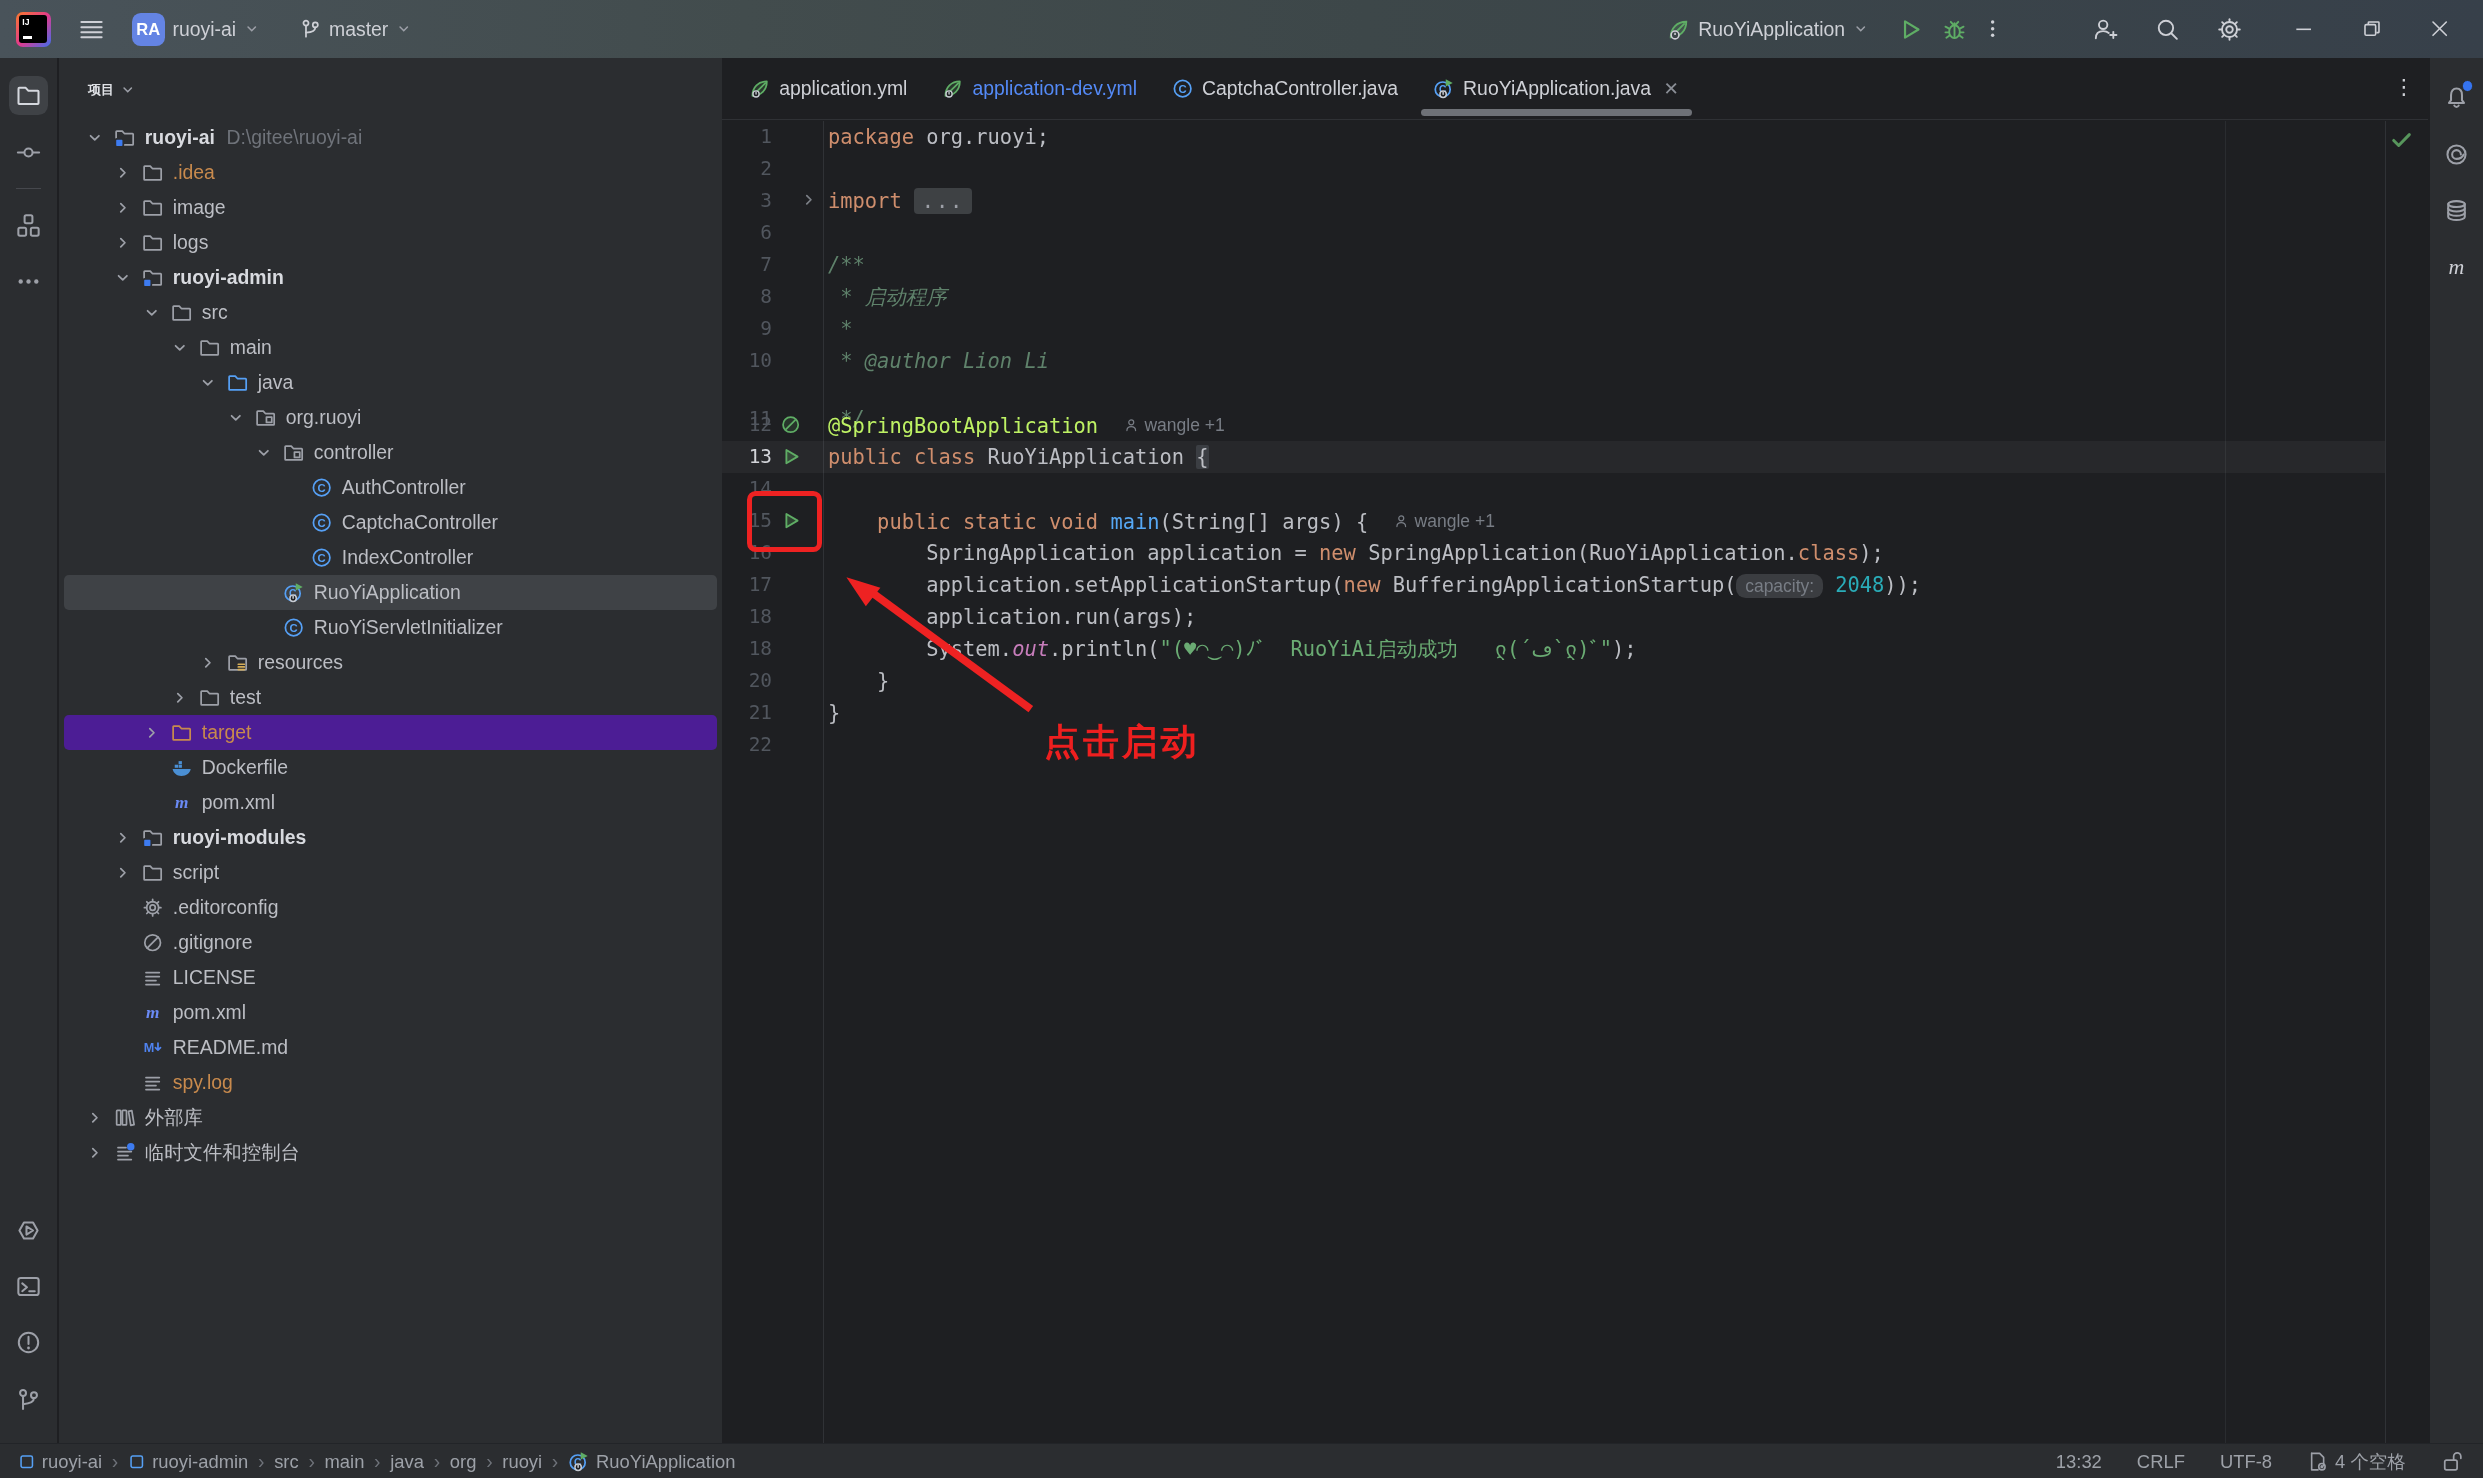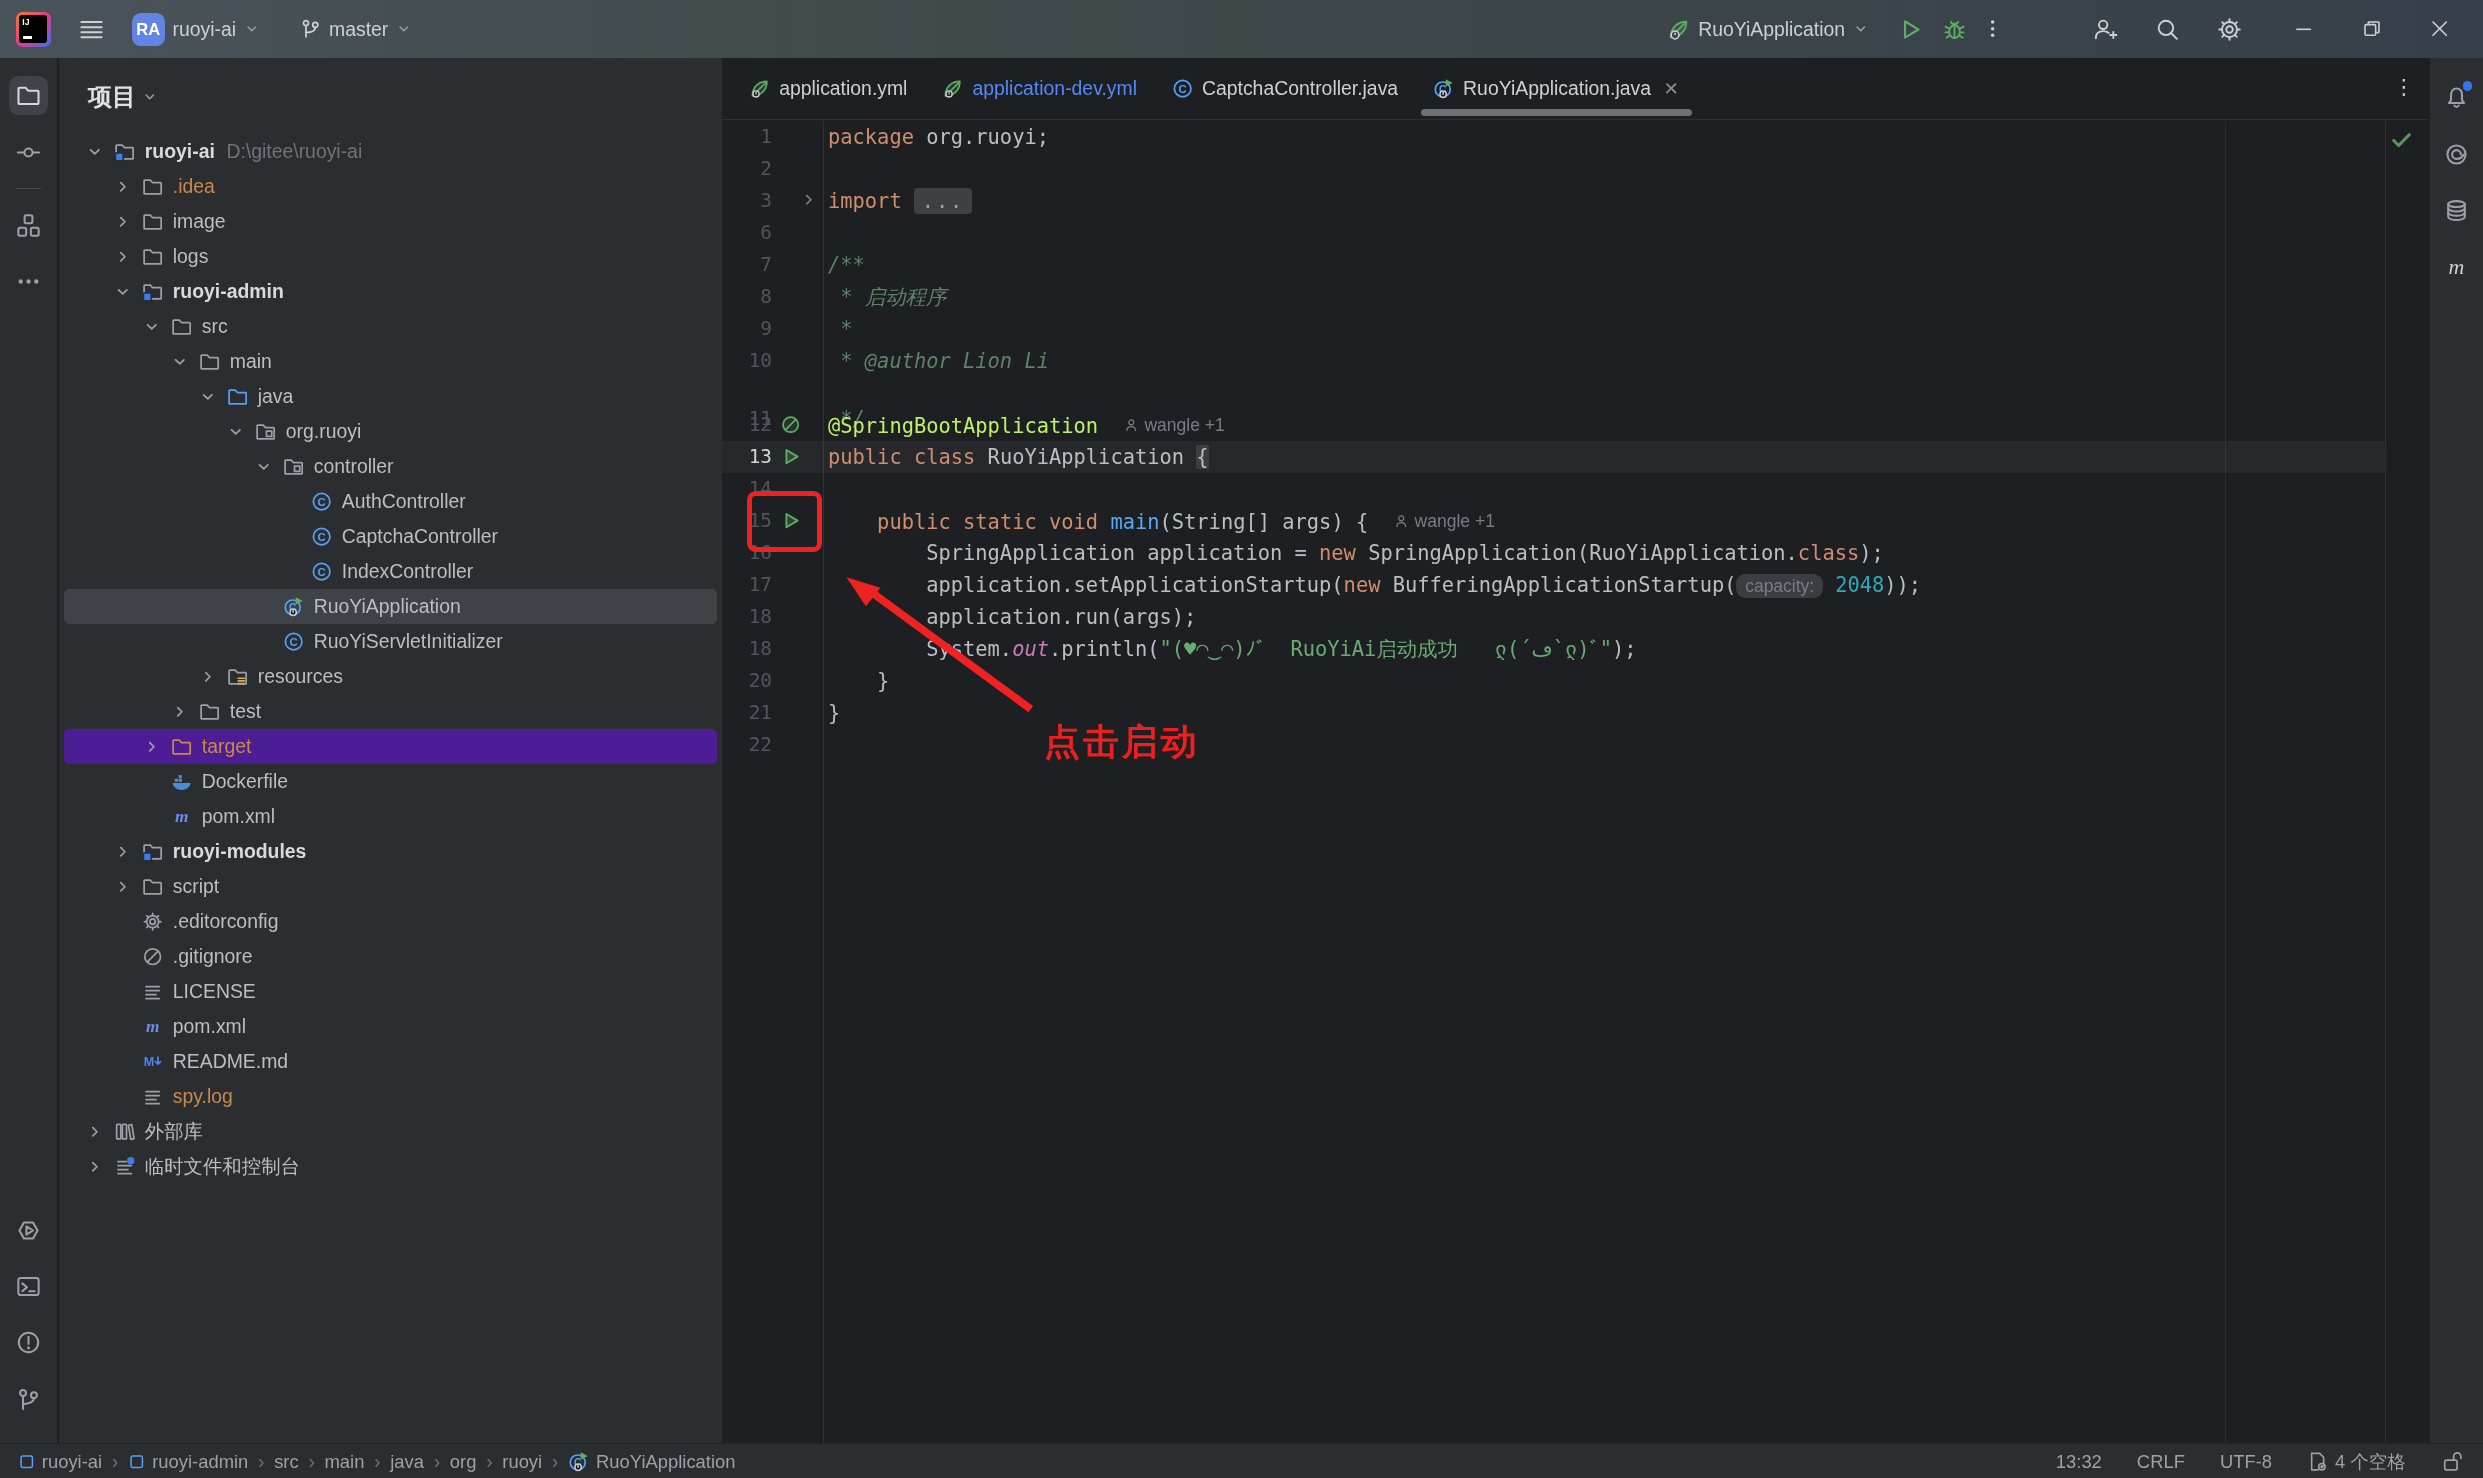--- a/index.html
+++ b/index.html
@@ -24,21 +24,21 @@
   .tb-right { margin-left:auto; display:flex; align-items:center; padding-right:21.3px; }
   .win-btn { width:45px; display:flex; justify-content:center; }
   
   #left-stripe { position:absolute; left:0; top:58px; width:58px; height:1385px; background:#2b2d30; border-right:1px solid #1e1f22; display:flex; flex-direction:column; align-items:center; padding:9.7px 0; }
   .stripe-btn { width:39px; height:39px; margin:8.7px 0; border-radius:9.7px; display:flex; align-items:center; justify-content:center; }
   .stripe-btn.active { background:#3f4246; }
   .stripe-divider { width:25px; height:1px; background:#46484d; margin:7.8px 0; }
   .stripe-spacer { flex:1; }
   
   #project-panel { position:absolute; left:59px; top:58px; width:663px; height:1385px; background:#2b2d30; overflow:hidden; }
-  #panel-header { display:flex; align-items:center; gap:5.8px; padding:23px 0 0 29px; font-size:24px; font-weight:bold; color:#dfe1e5; }
+  #panel-header { display:flex; align-items:center; gap:5.8px; padding:23px 0 0 29px; font-size:13px; font-weight:bold; color:#dfe1e5; }
   #tree { margin-top:21.3px; }
   .tree-row { display:flex; align-items:center; height:35px; font-size:19.4px; color:#bcbec4; white-space:nowrap; margin:0 4.9px; border-radius:4.9px; }
   .tree-row .chev { width:28px; display:flex; justify-content:flex-start; }
   .tree-row .ticon { width:29px; display:flex; }
   .tree-row .lbl { margin-left:1.9px; }
   .tree-row.sel { background:#3f4246; }
   .tree-row.warn { background:#4c1d95; }
   .tree-row .lbl.bold { font-weight:bold; color:#d8dadf; }
   .tree-row .lbl.excluded { color:#c88a4d; }
   .tree-row .extra { color:#6f737a; margin-left:11.6px; }

